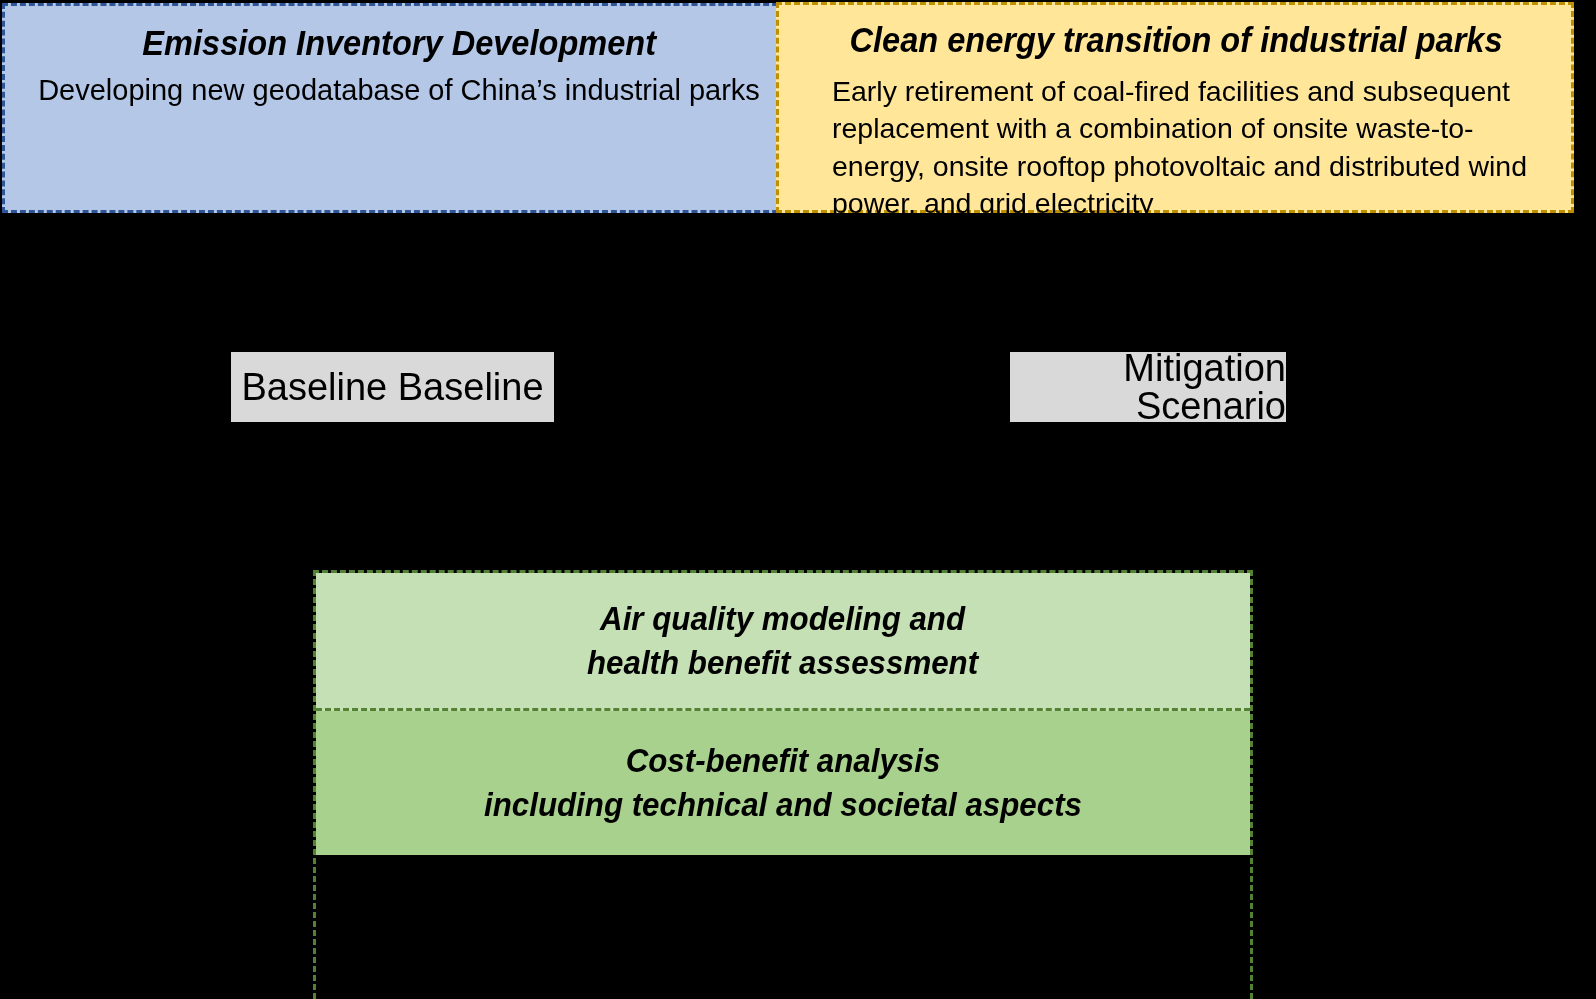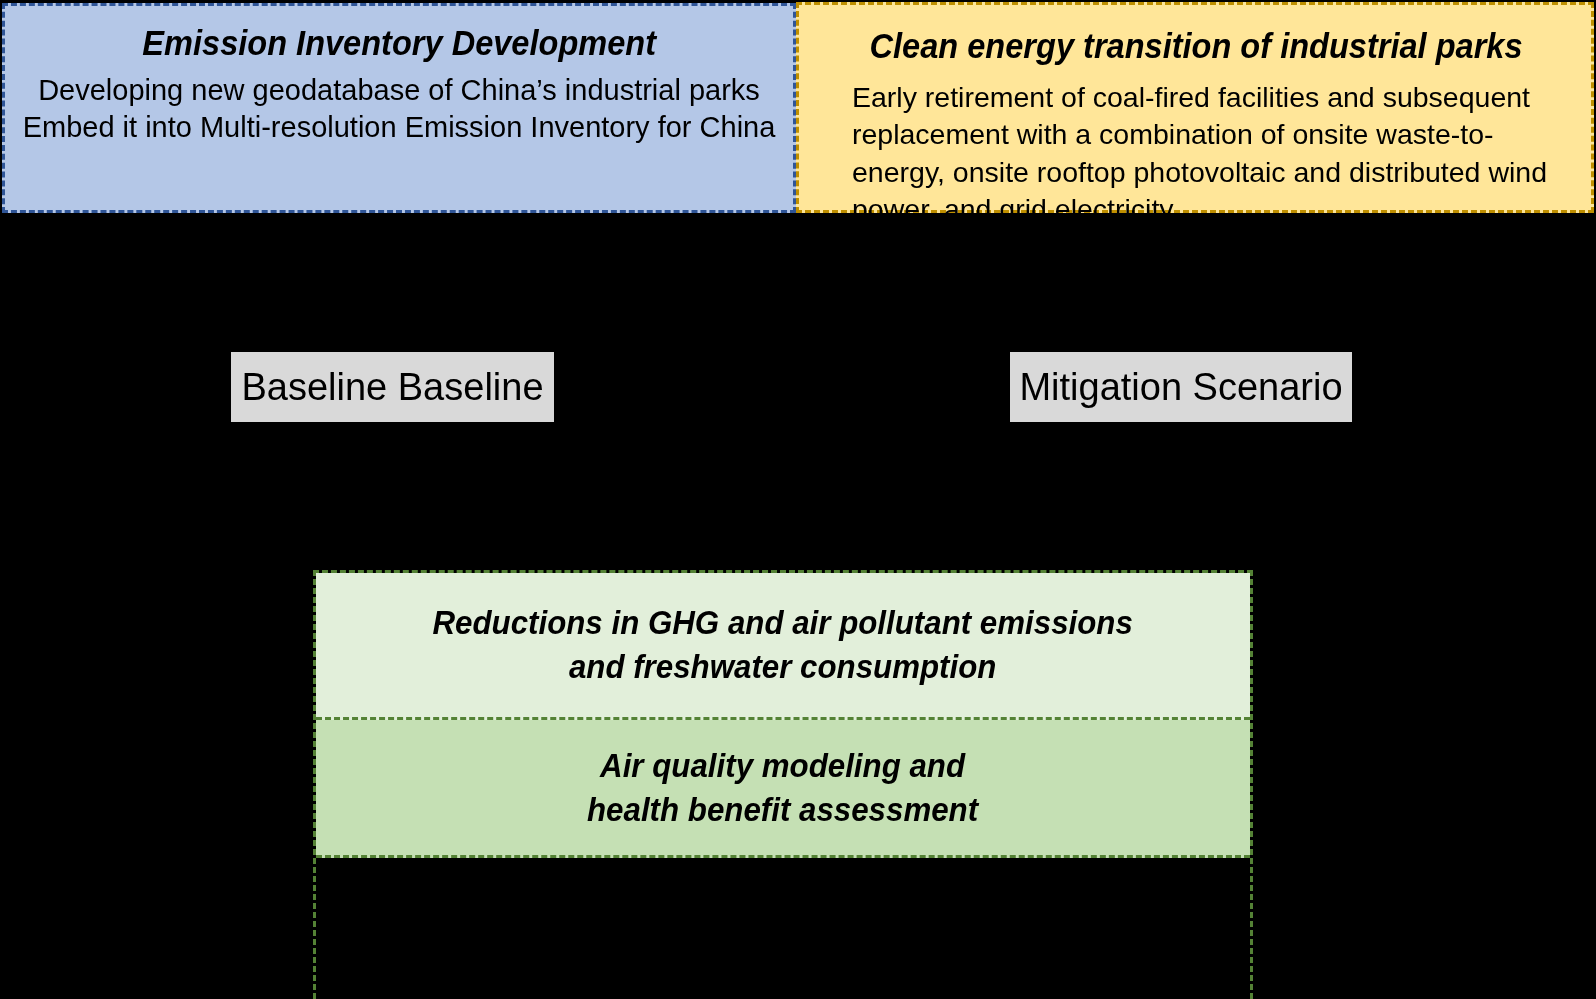--- a/index.html
+++ b/index.html
@@ -31,27 +31,27 @@
     left: 2px;
     top: 3px;
     width: 794px;
     height: 210px;
     background: #b4c7e7;
     border: 3px dashed #2f5597;
     padding: 6px 10px 0 10px;
   }
 
   #box-clean-energy {
-    left: 796px;
+    left: 776px;
     top: 2px;
     width: 798px;
     height: 211px;
     background: #ffe699;
     border: 3px dashed #bf8f00;
-    padding: 20px 12px 0 14px;
+    padding: 14px 12px 0 14px;
     align-items: flex-end;
   }
 
   .topbox-title {
     font-style: italic;
     font-weight: 700;
     color: #000000;
     line-height: 1.1;
     white-space: nowrap;
   }
@@ -101,21 +101,21 @@
   }
   #box-baseline-scenario {
     left: 231px;
     top: 352px;
     width: 323px;
     height: 70px;
   }
   #box-mitigation-scenario {
     left: 1010px;
     top: 352px;
-    width: 342px;
+    width: 276px;
     height: 70px;
     text-align: right;
   }
 
   
   #box-outcomes {
     position: absolute;
     left: 313px;
     top: 570px;
     width: 940px;
@@ -156,45 +156,44 @@
 </style>
 </head>
 <body>
 
 <div id="canvas">
 
   <div class="topbox" id="box-emission-inventory">
     <div class="topbox-title" id="title-emission">Emission Inventory Development</div>
     <div class="topbox-body" id="body-emission">
       <span class="ln">Developing new geodatabase of China’s industrial parks</span>
-      <span class="ln">Embed it into Multi-resolution Emission Inventory for China</span>
     </div>
   </div>
 
   <div class="topbox" id="box-clean-energy">
     <div class="topbox-title" id="title-clean">Clean energy transition of industrial parks</div>
     <div class="topbox-body" id="body-clean">Early retirement of coal-fired facilities and subsequent replacement with a combination of onsite waste-to-energy, onsite rooftop photovoltaic and distributed wind power, and grid electricity</div>
   </div>
 
   <div class="scenario-box" id="box-baseline-scenario">Baseline Baseline</div>
 
   <div class="scenario-box" id="box-mitigation-scenario">Mitigation Scenario</div>
 
   <div id="box-outcomes">
 
-    <div class="outcome-band" id="band-emission-reductions">
-      <div>
-        <span class="txt">Reductions in GHG and air pollutant emissions</span>
-        <span class="txt">and freshwater consumption</span>
-      </div>
-    </div>
 
     <div class="outcome-band" id="band-air-quality">
       <div>
         <span class="txt">Air quality modeling and</span>
         <span class="txt">health benefit assessment</span>
       </div>
     </div>
 
+    <div class="outcome-band" id="band-cost-benefit">
+      <div>
+        <span class="txt">Cost-benefit analysis</span>
+        <span class="txt">including technical and societal aspects</span>
+      </div>
+    </div>
 
   </div>
 
 </div>
 
 </body></html>

